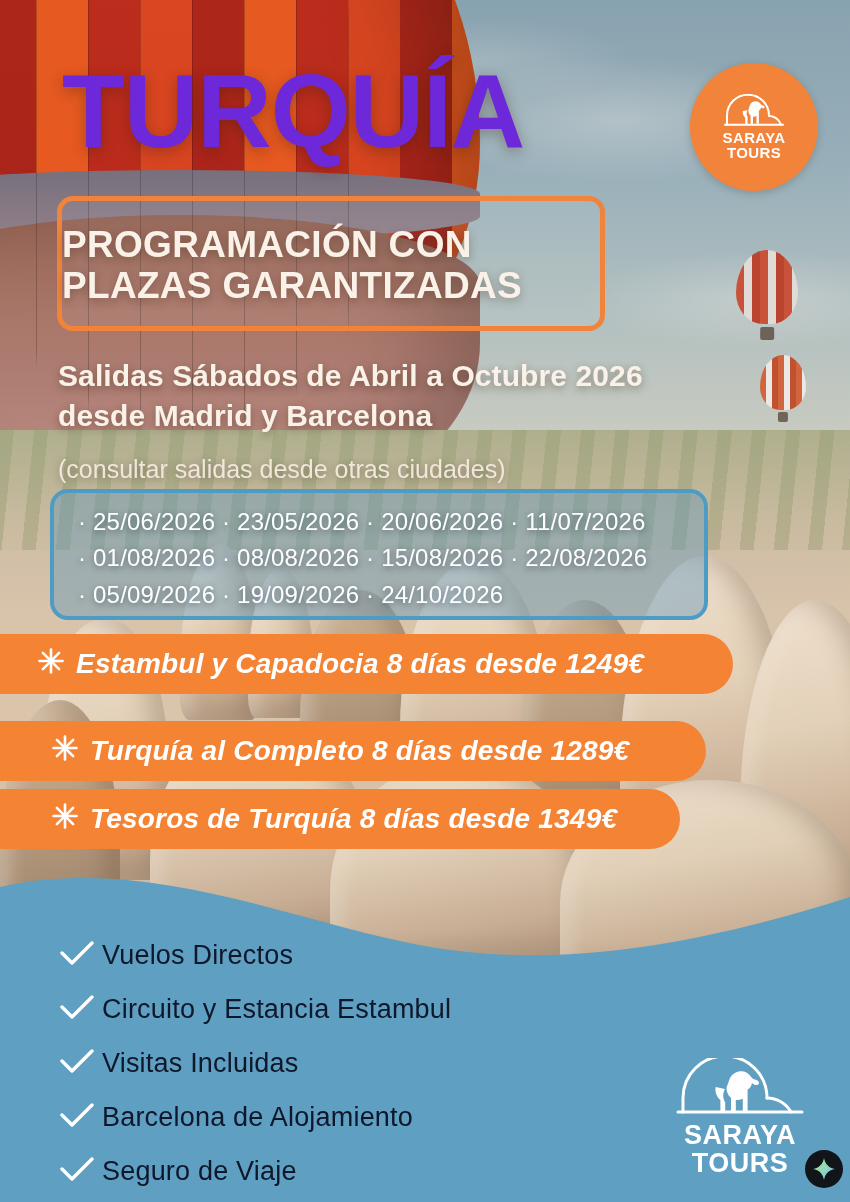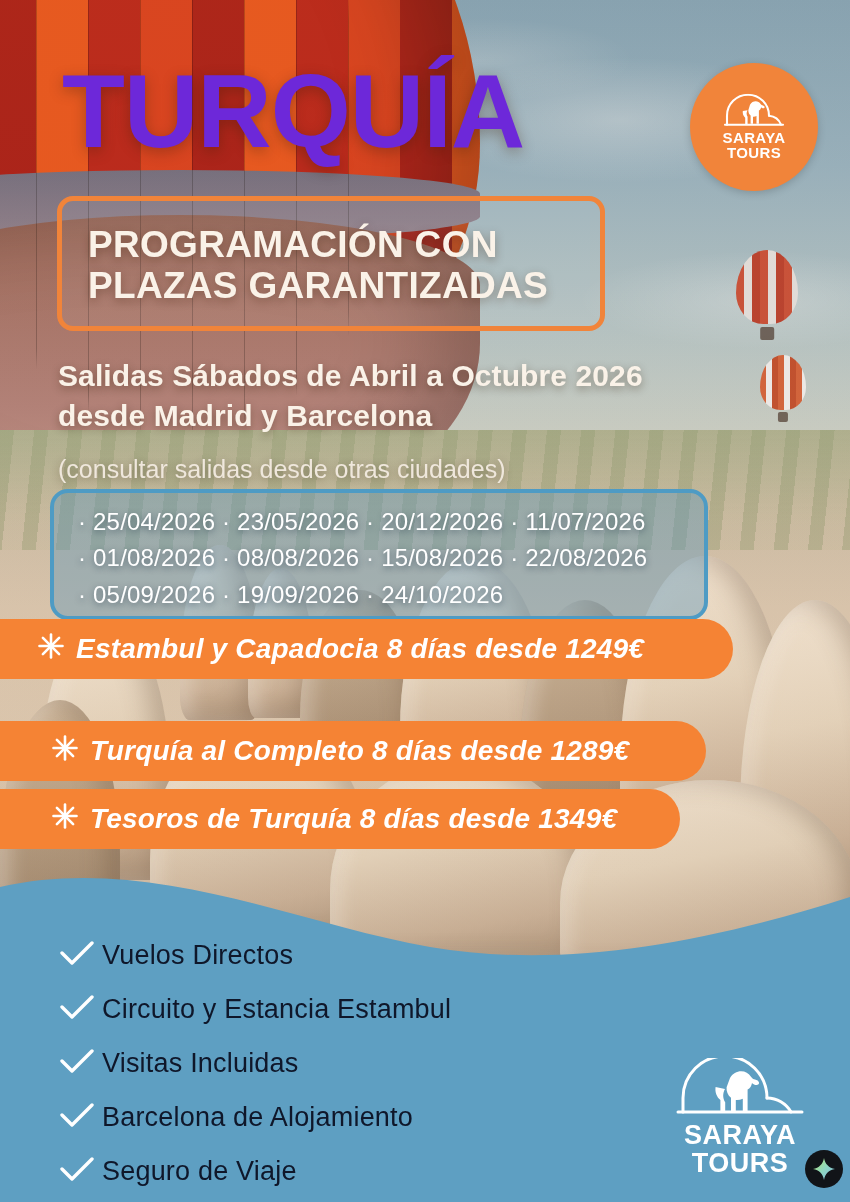--- a/index.html
+++ b/index.html
@@ -151,21 +151,20 @@
   .promo-box{
     position:absolute; left:57px; top:196px; width:548px; height:135px;
     border:5px solid #F1843A;
     border-radius:16px;
     background:rgba(255,255,255,.06);
   }
   .promo-box .ln{
     color:#FAF2E8; font-weight:800; font-size:37px; line-height:1.12;
     letter-spacing:.3px;
     text-shadow:0 3px 10px rgba(60,30,10,.35);
-    padding-left:26px;
   }
   .promo-box .ln:first-child{ padding-top:23px; }
 
   
   .dep{
     position:absolute; left:58px; top:356px; width:760px;
   }
   .dep .big{
     color:#FAF2E8; font-weight:800; font-size:30px; line-height:1.33;
     letter-spacing:.1px;
@@ -197,21 +196,21 @@
     background:#F58334;
     border-radius:0 30px 30px 0;
     display:flex; align-items:center;
     padding-left:52px;
     color:#fff;
     font-weight:800; font-style:italic; font-size:28px;
     letter-spacing:.2px;
     white-space:nowrap;
   }
   .bar .star{ margin-right:12px; display:inline-block; }
-  .bar1{ top:619px; width:733px;padding-left:38px; }
+  .bar1{ top:634px; width:733px;padding-left:38px; }
   .bar2{ top:721px; width:706px; }
   .bar3{ top:789px; width:680px; }
 
   
   .features{
     position:absolute; left:60px; top:934px; width:560px;
   }
   .feat{
     display:flex; align-items:center;
     height:43px; margin-bottom:11px;
@@ -326,21 +325,21 @@
     <div class="ln">PLAZAS GARANTIZADAS</div>
   </div>
 
   <div class="dep">
     <div class="big">Salidas Sábados de Abril a Octubre 2026</div>
     <div class="big">desde Madrid y Barcelona</div>
     <div class="small">(consultar salidas desde otras ciudades)</div>
   </div>
 
   <div class="dates">
-    <div class="row">· 25/04/2026 · 23/05/2026 · 20/12/2026 · 11/07/2026</div>
+    <div class="row">· 25/06/2026 · 23/05/2026 · 20/06/2026 · 11/07/2026</div>
     <div class="row">· 01/08/2026 · 08/08/2026 · 15/08/2026 · 22/08/2026</div>
     <div class="row">· 05/09/2026 · 19/09/2026 · 24/10/2026</div>
   </div>
 
   <div class="bar bar1">
     <span class="star">
       <svg width="26" height="26" viewBox="0 0 26 26" aria-hidden="true">
         <g stroke="#ffffff" stroke-width="2.6" stroke-linecap="round">
           <line x1="13" y1="1.5" x2="13" y2="24.5"></line>
           <line x1="1.5" y1="13" x2="24.5" y2="13"></line>

